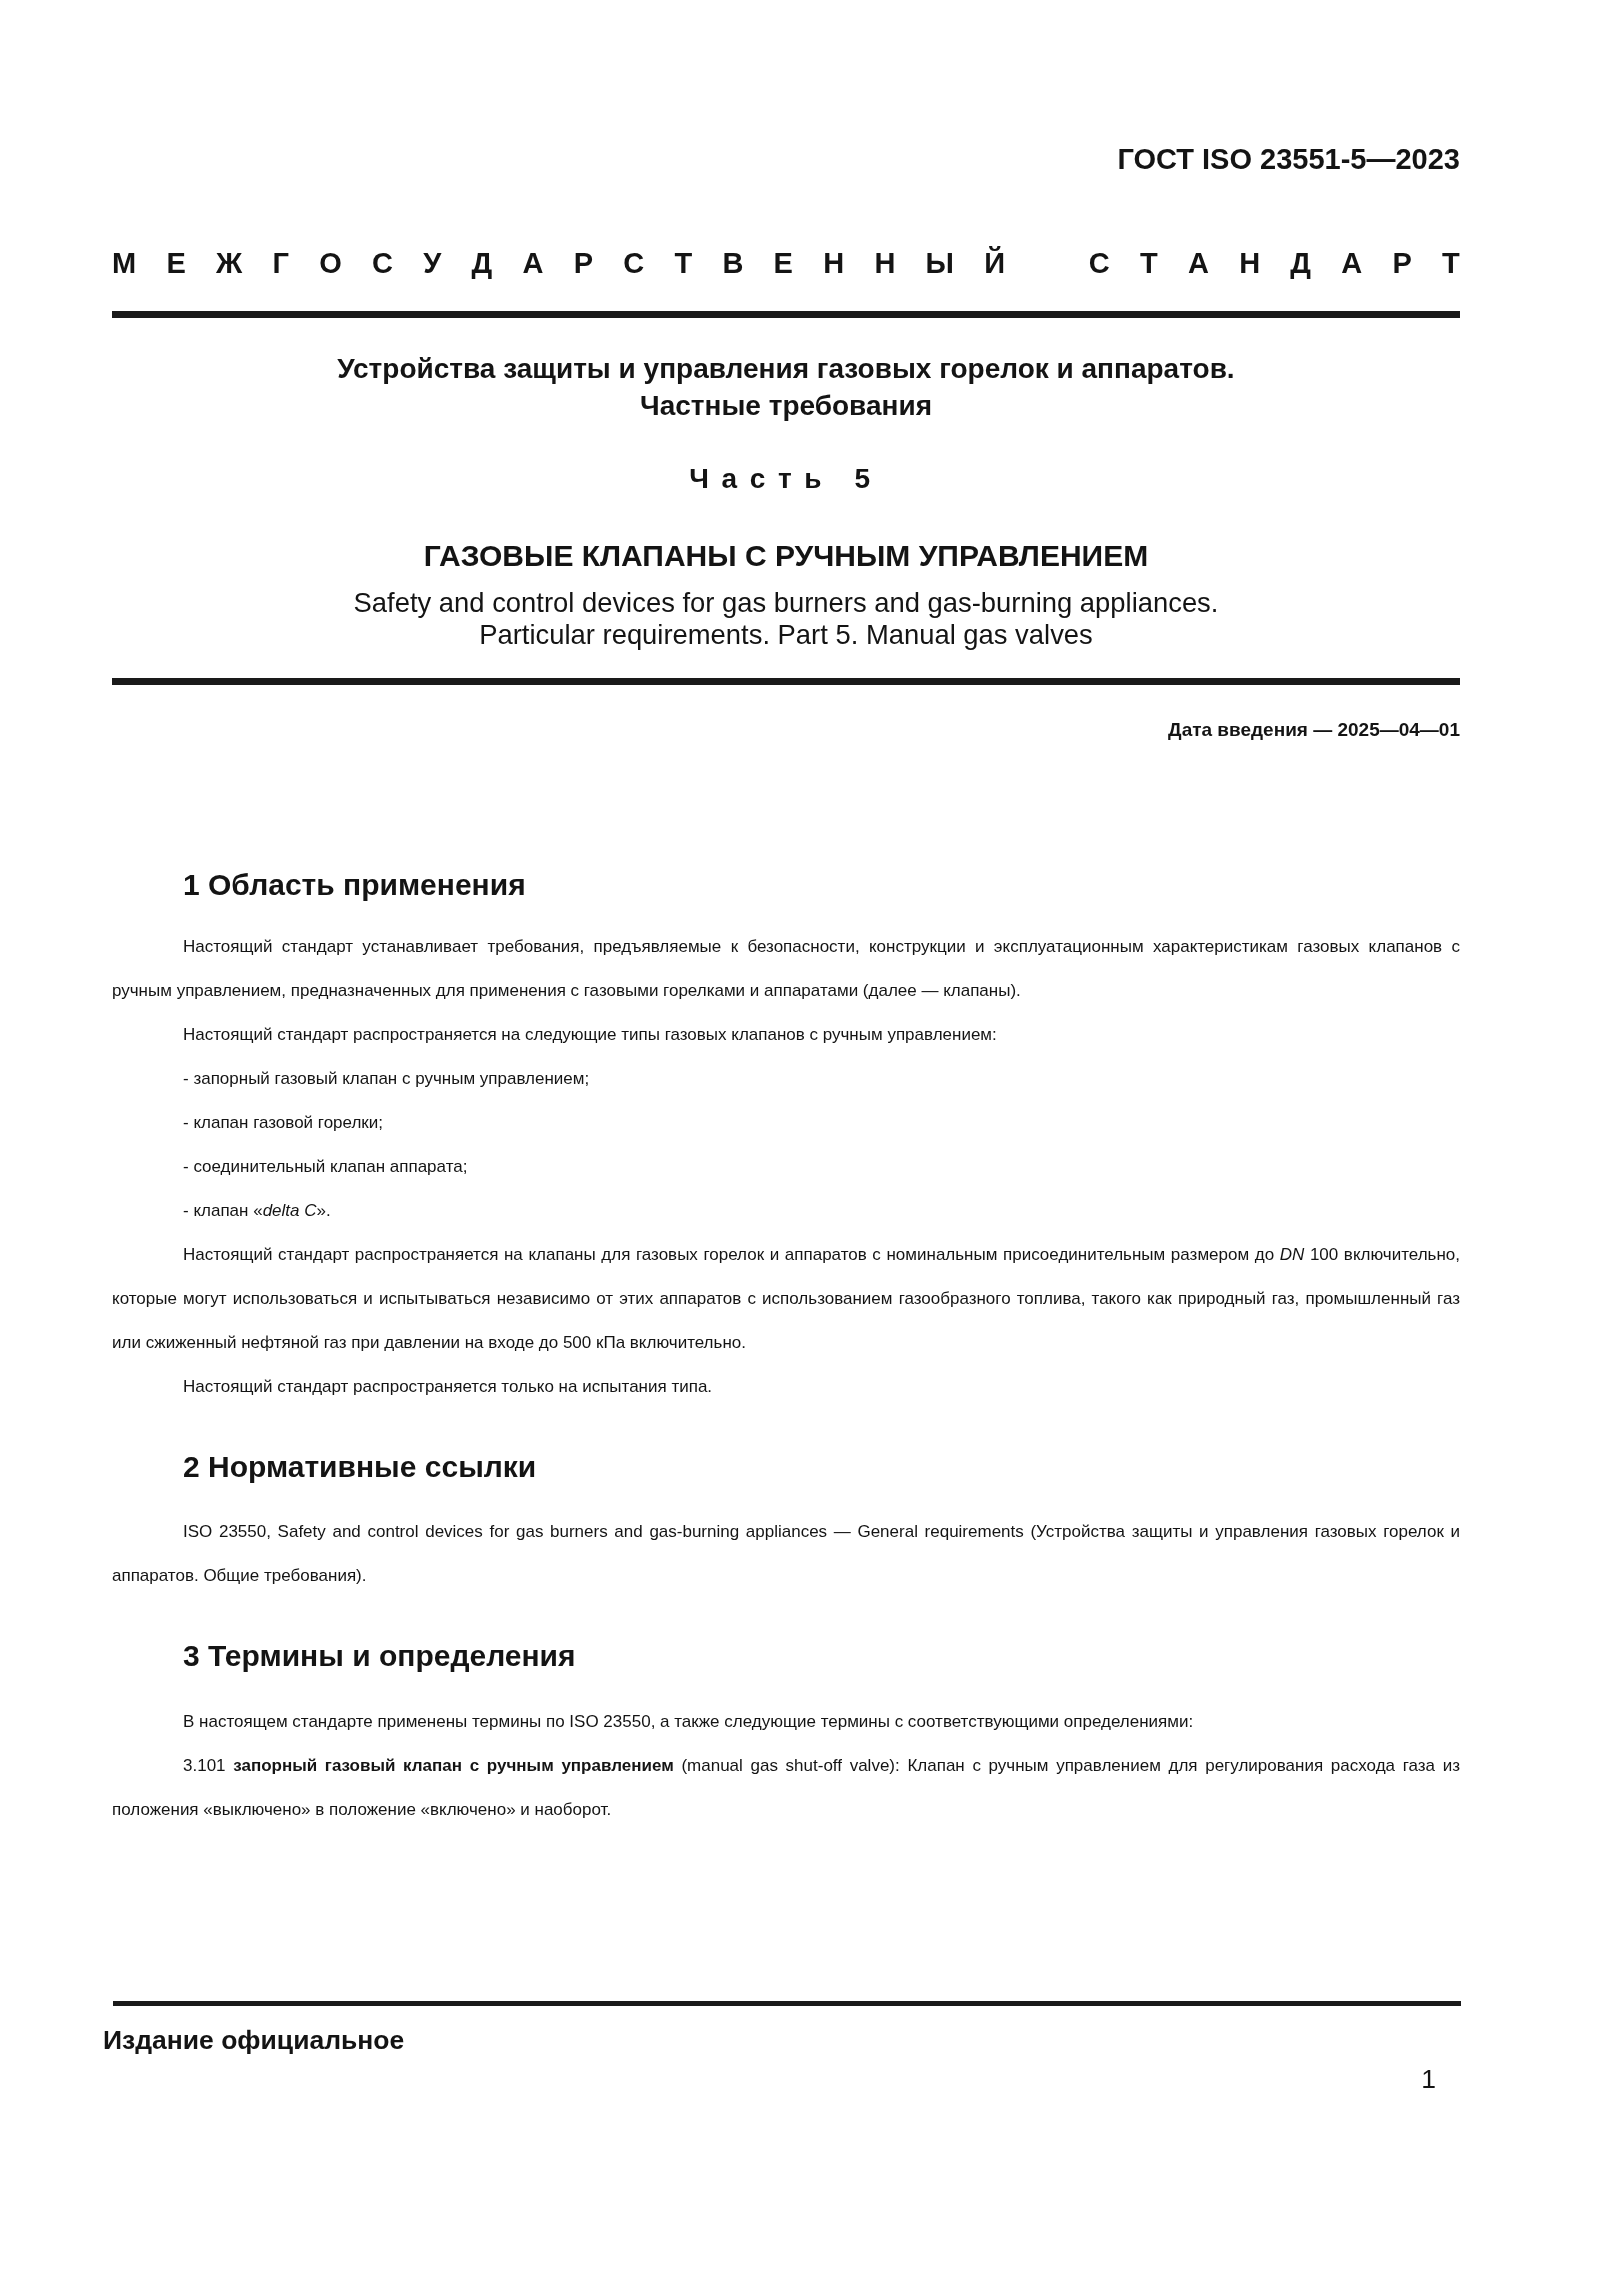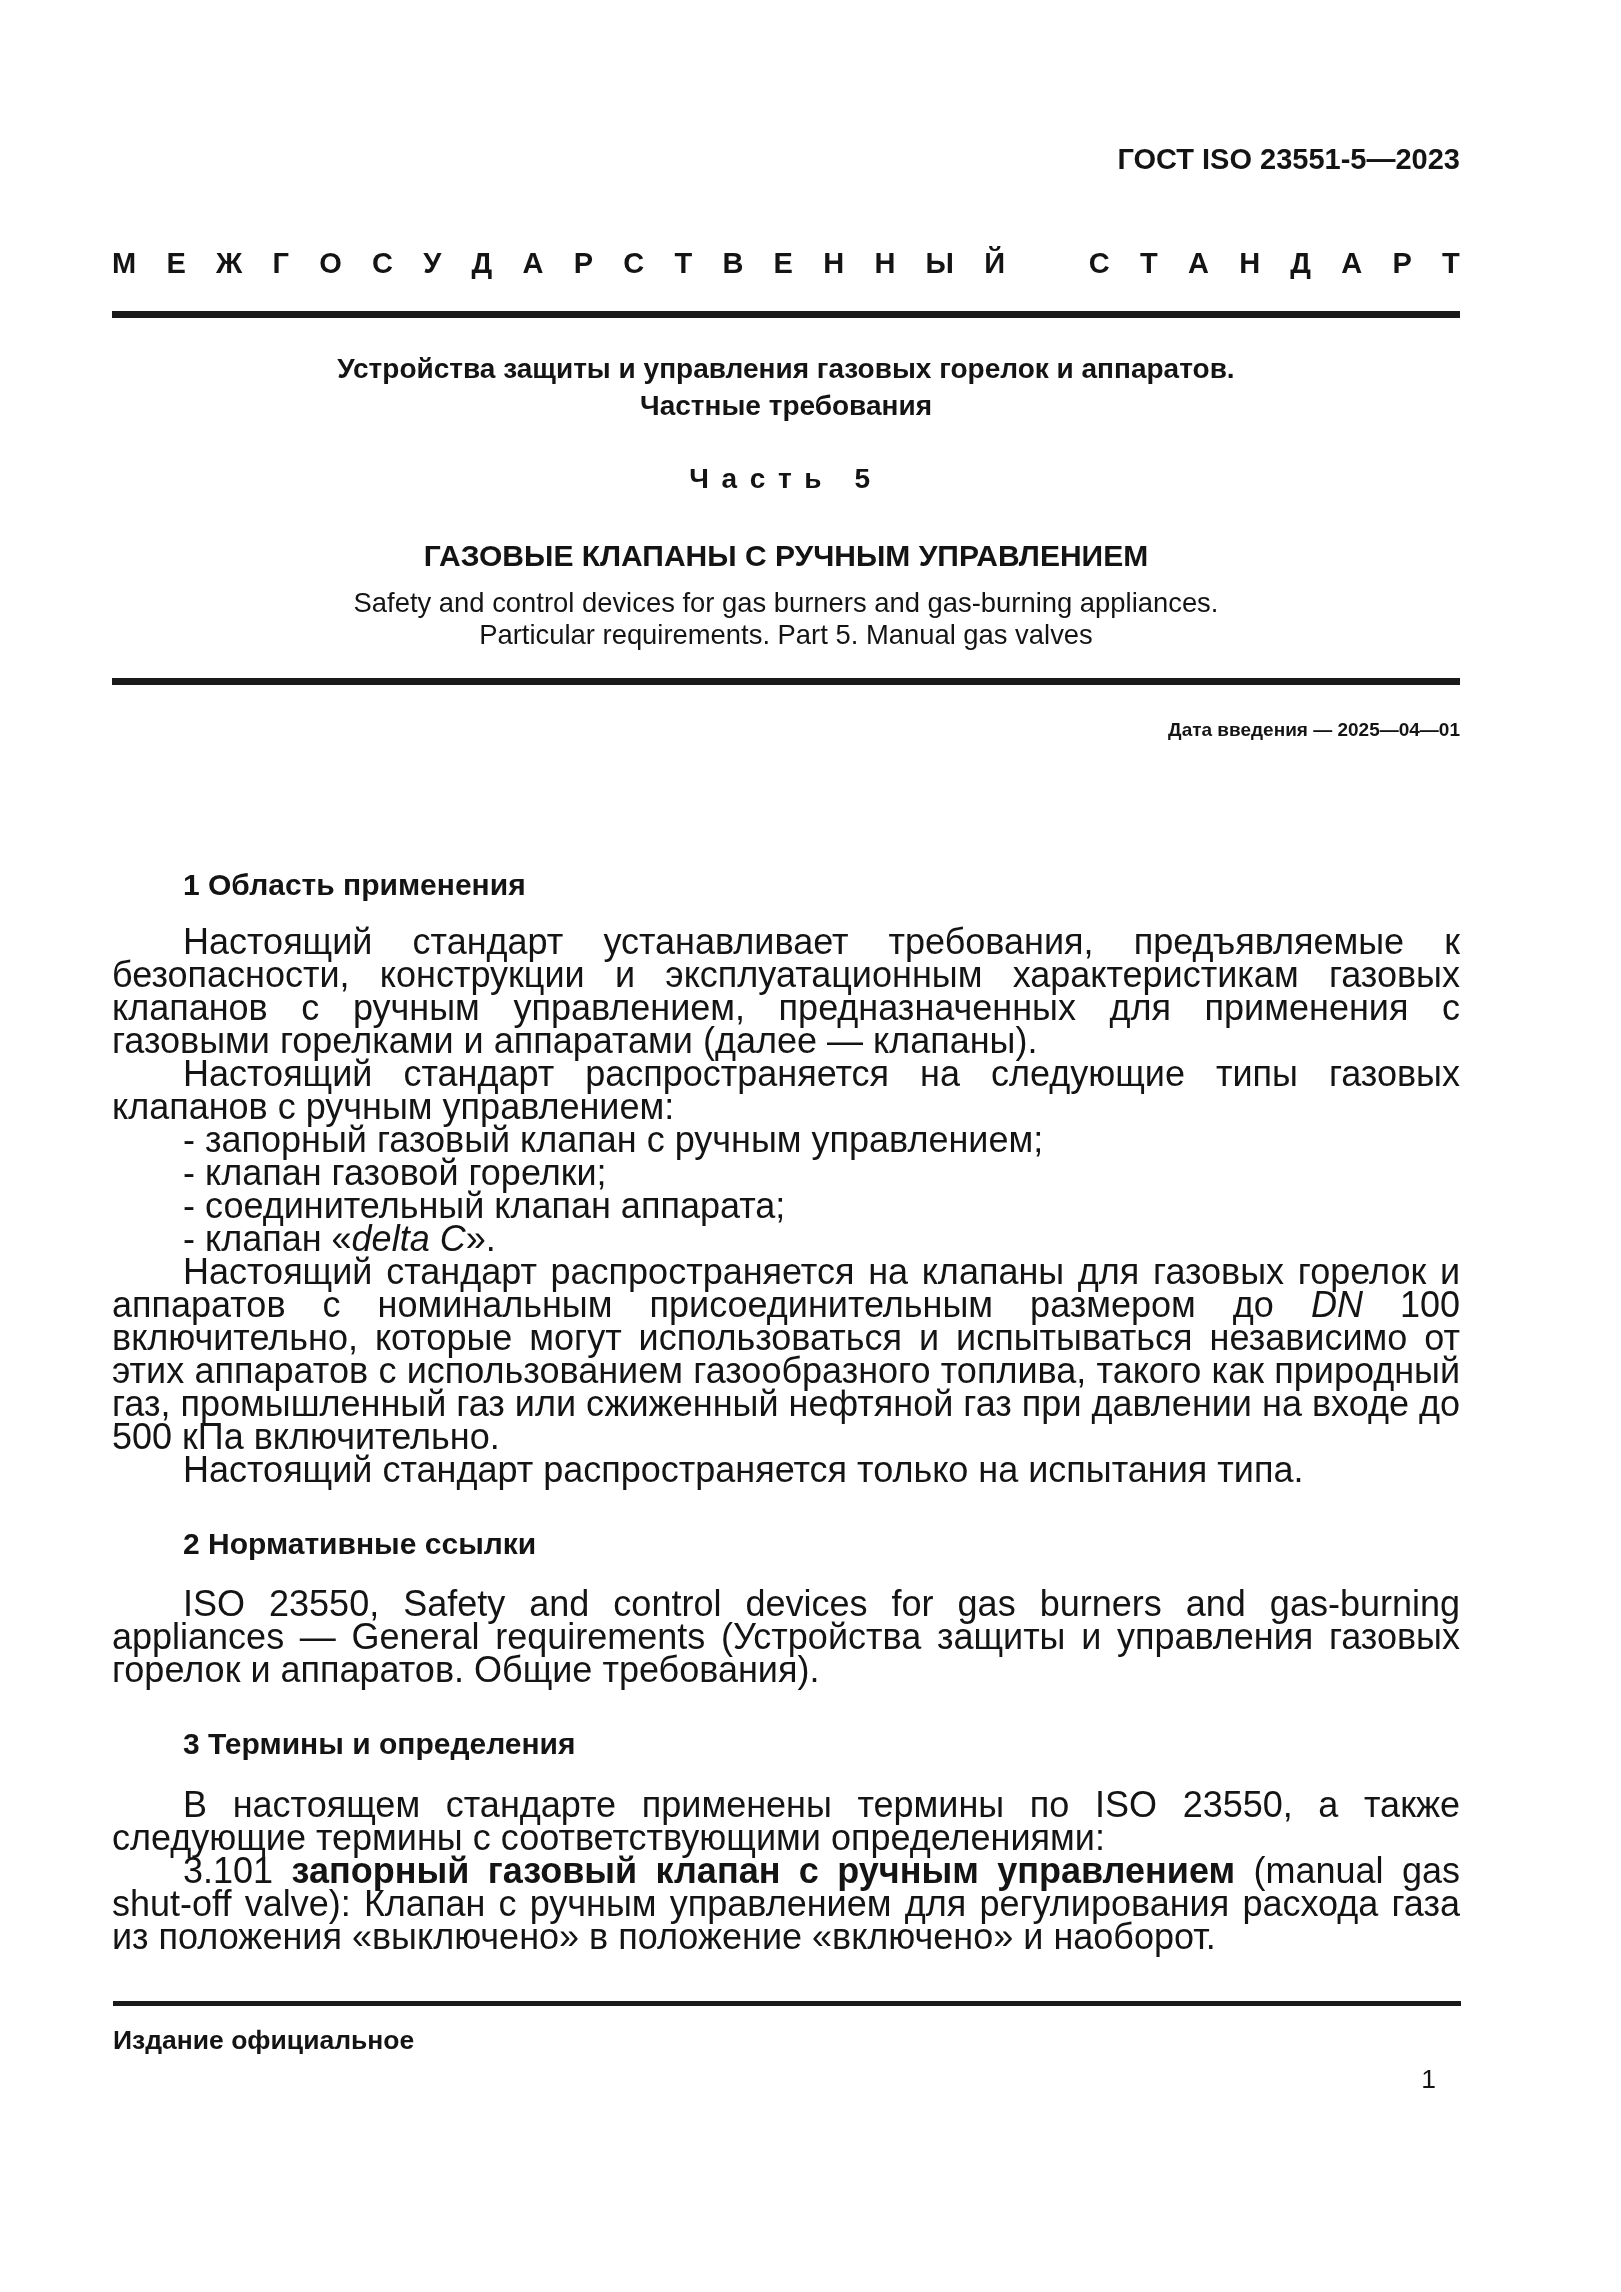--- a/index.html
+++ b/index.html
@@ -65,37 +65,37 @@
     line-height:33px;
   }
   .section-heading {
     font-size:30px; font-weight:bold;
     line-height:37px;
     padding-left:71px;
   }
   .h1 { margin-top:120px; }
   .h2, .h3 { margin-top:39px; margin-bottom:25.5px; }
   .body-text p {
-    font-size:36px;
-    line-height:33px;
+    font-size:17px;
+    line-height:44px;
     text-align:justify;
     text-indent:71px;
   }
   .first-para { margin-top:21.6px; }
   .italic { font-style:italic; }
   .bold { font-weight:bold; }
   .footer-rule {
     position:absolute;
     left:113px; top:2001px;
     width:1348px; height:4.9px;
     background:#1a1a1a;
   }
   .edition {
     position:absolute;
-    left:113px; top:2025px;
+    left:103px; top:2025px;
     font-size:26.5px; font-weight:bold;
     line-height:31px;
   }
   .page-number {
     position:absolute;
     left:113px; top:2064px;
     width:1323px;
     text-align:right;
     font-size:26.5px;
     line-height:31px;

